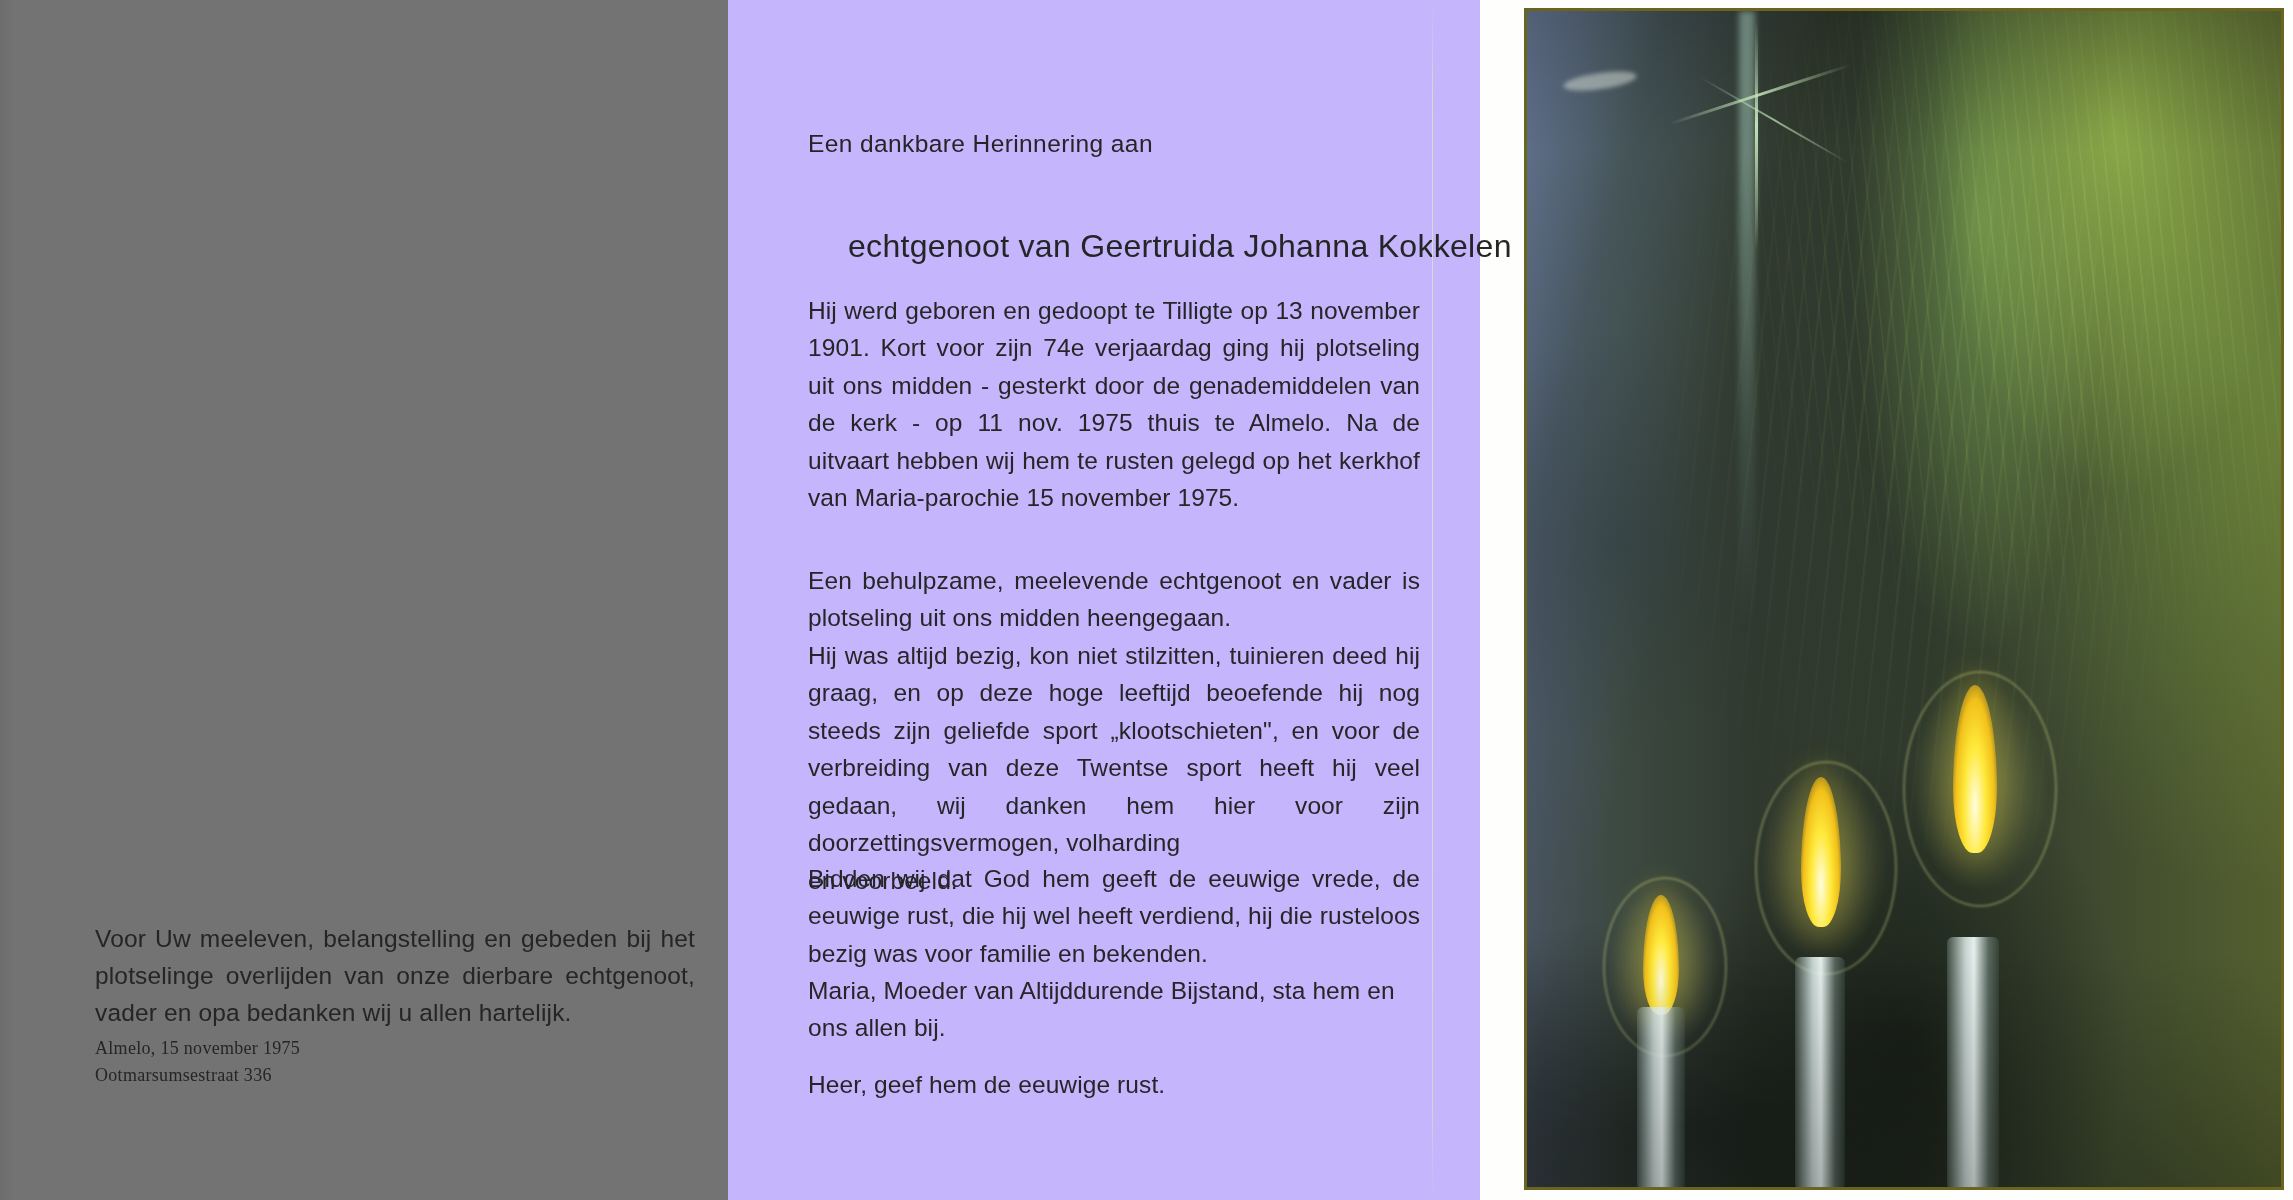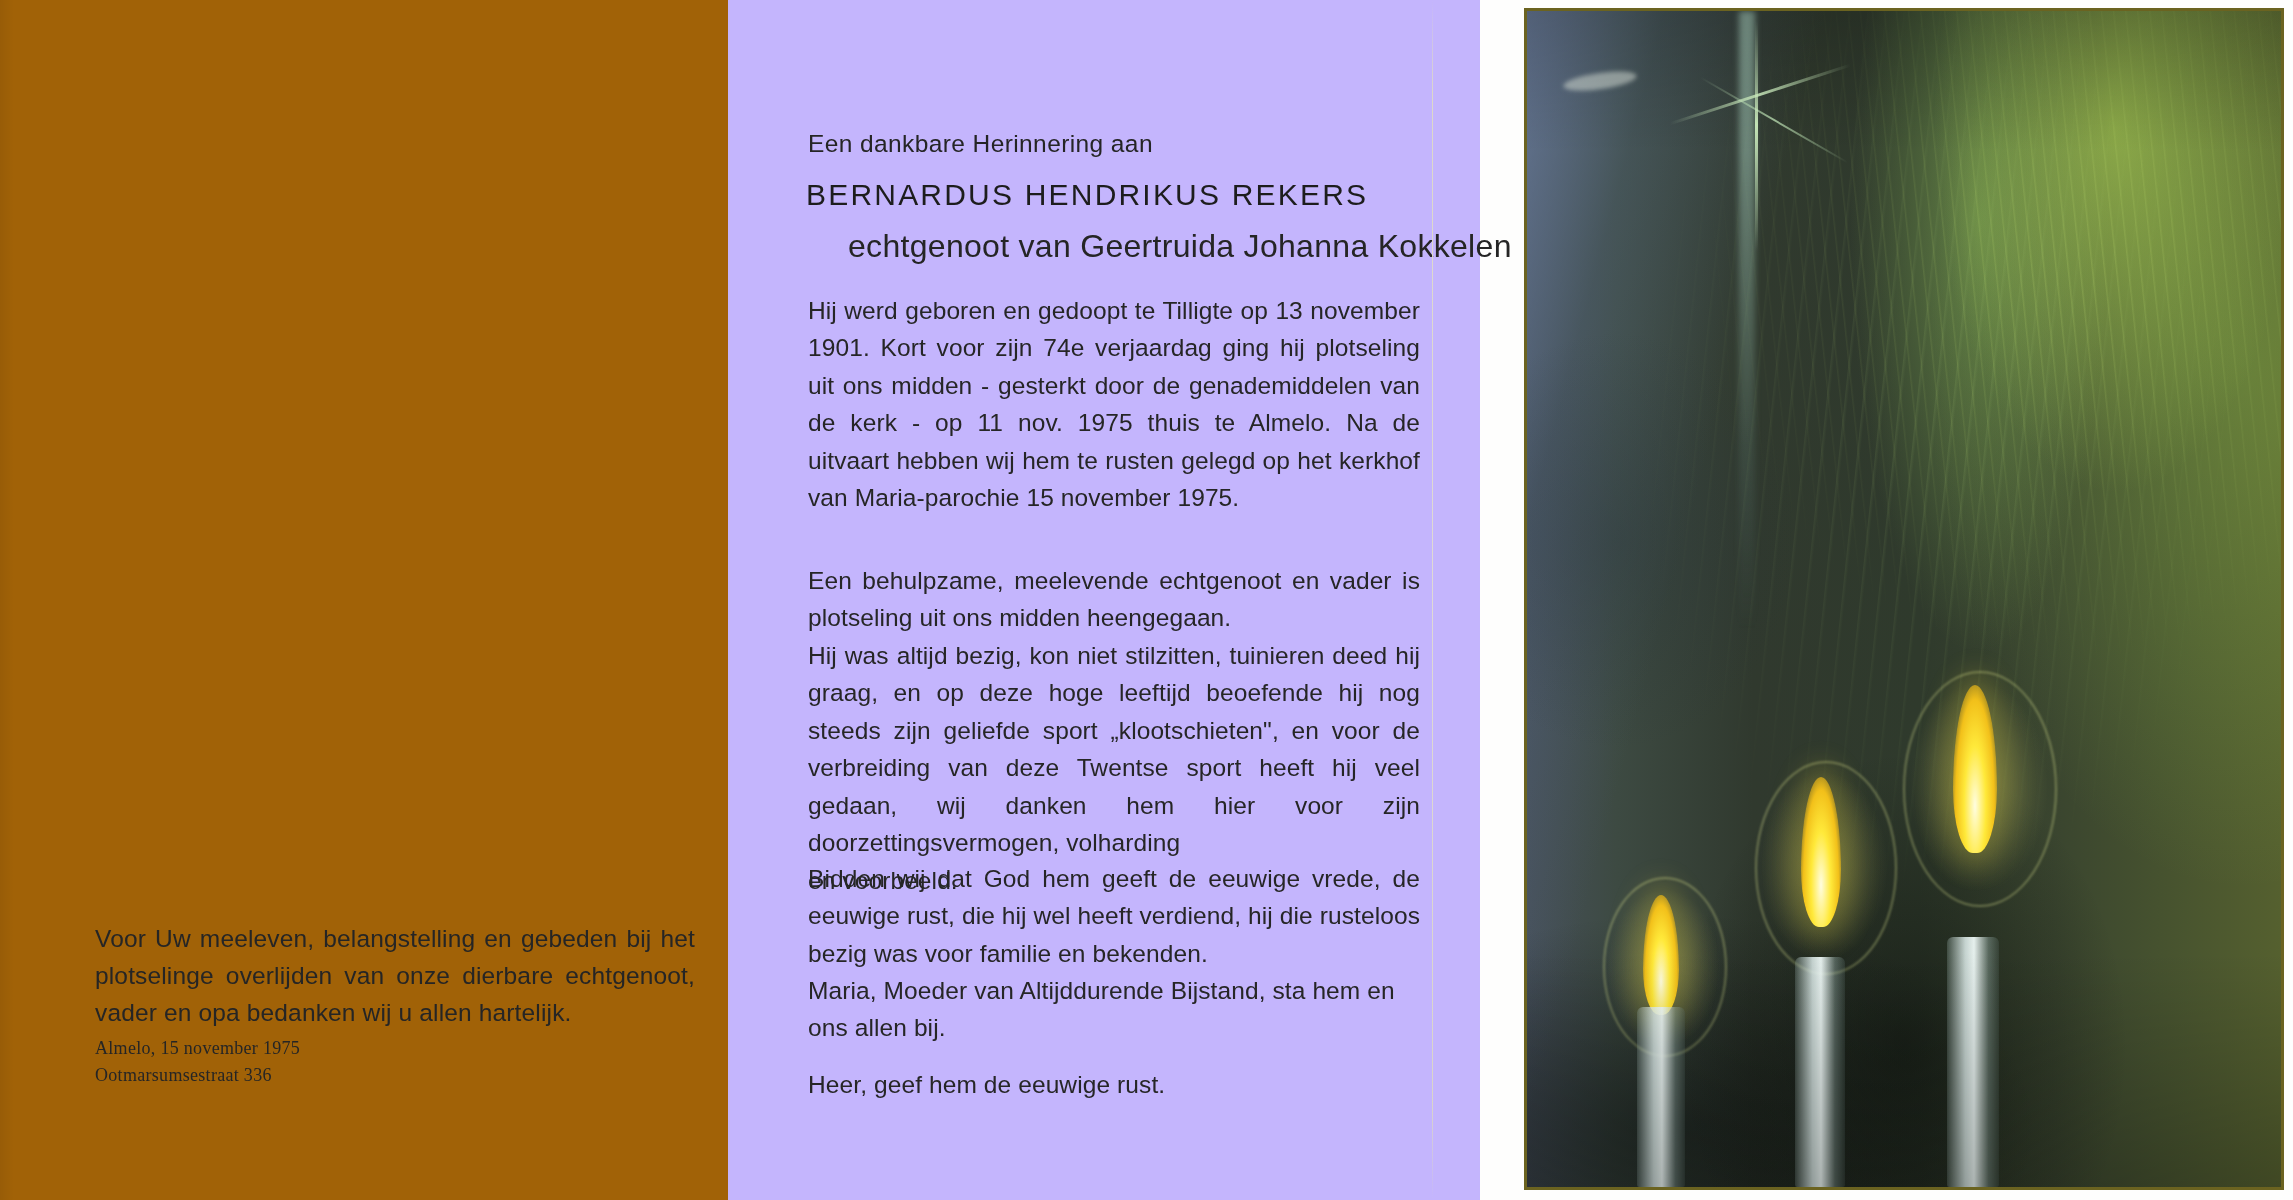--- a/index.html
+++ b/index.html
@@ -21,21 +21,21 @@
     background: #fefefd;
   }
 
   
   .panel-left {
     position: absolute;
     left: 0;
     top: 0;
     width: 760px;
     height: 1200px;
-    background: #a16207;
+    background: #737373;
   }
   .left-text {
     position: absolute;
     left: 95px;
     top: 920px;
     width: 600px;
     font-size: 24.5px;
     line-height: 1.52;
     letter-spacing: 0.15px;
     text-align: justify;
@@ -287,21 +287,20 @@
     <div class="left-address">
       <div>Almelo, 15 november 1975</div>
       <div>Ootmarsumsestraat 336</div>
     </div>
   </div>
 
   <div class="fold-line fold-a"></div>
 
   <div class="panel-mid">
     <div class="head-line dank">Een dankbare Herinnering aan</div>
-    <div class="name">BERNARDUS  HENDRIKUS  REKERS</div>
     <div class="spouse">echtgenoot van Geertruida Johanna Kokkelen</div>
 
     <div class="para p1">Hij werd geboren en gedoopt te Tilligte op 13 november 1901. Kort voor zijn 74e verjaardag ging hij plotseling uit ons midden - gesterkt door de genademiddelen van de kerk - op 11 nov. 1975 thuis te Almelo. Na de uitvaart hebben wij hem te rusten gelegd op het kerkhof van Maria-parochie 15 november 1975.</div>
     <div class="para p2" style="white-space: pre-line;">Een behulpzame, meelevende echtgenoot en vader is plotseling uit ons midden heengegaan.
 Hij was altijd bezig, kon niet stilzitten, tuinieren deed hij graag, en op deze hoge leeftijd beoefende hij nog steeds zijn geliefde sport „klootschieten", en voor de verbreiding van deze Twentse sport heeft hij veel gedaan, wij danken hem hier voor zijn doorzettingsvermogen, volharding
 en voorbeeld.</div>
     <div class="para p3">Bidden wij dat God hem geeft de eeuwige vrede, de eeuwige rust, die hij wel heeft verdiend, hij die rusteloos bezig was voor familie en bekenden.</div>
     <div class="para p4 nojust">Maria, Moeder van Altijddurende Bijstand, sta hem en ons allen bij.</div>
     <div class="para p5 nojust">Heer, geef hem de eeuwige rust.</div>
   </div>

